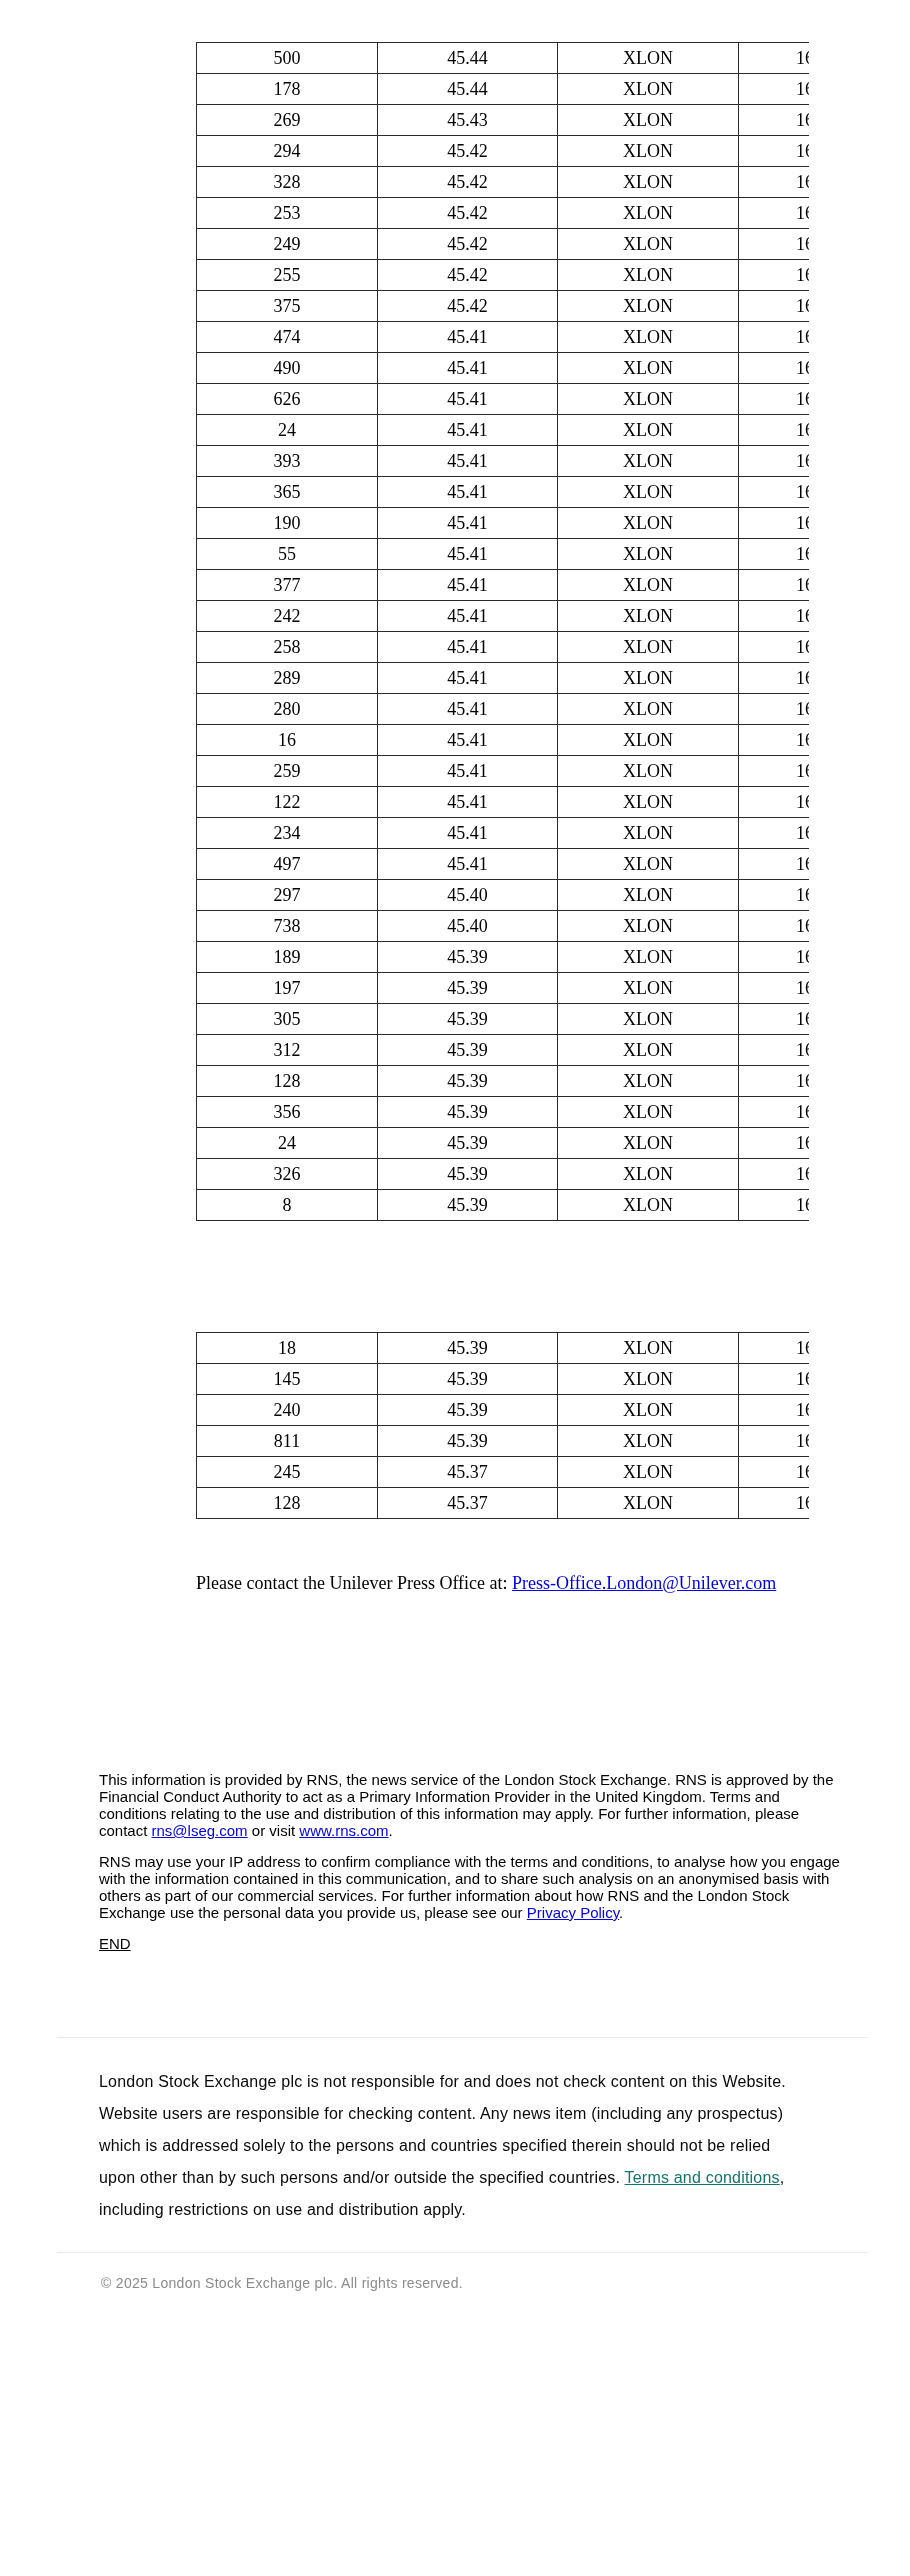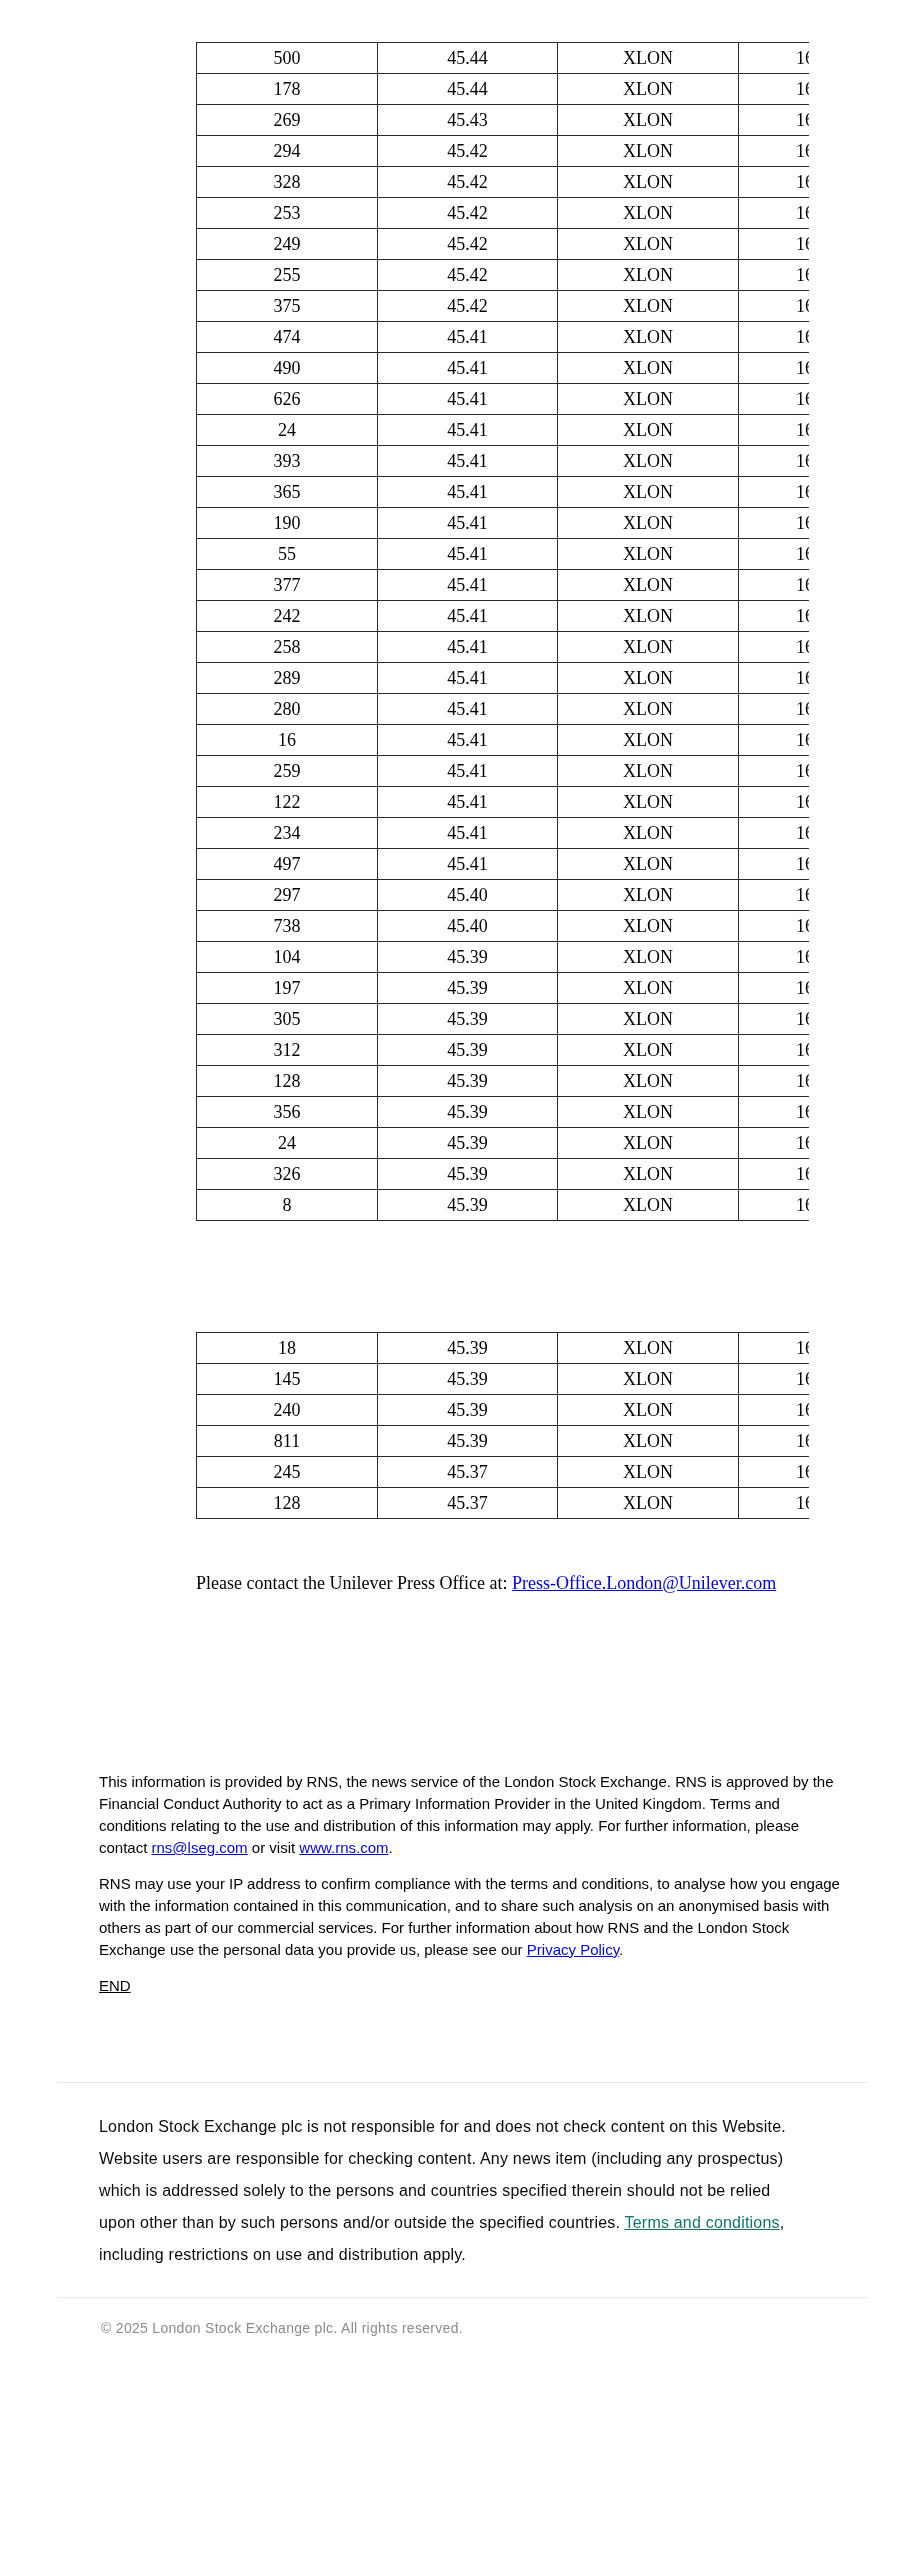--- a/index.html
+++ b/index.html
@@ -57,21 +57,21 @@
   .media-block p + p { margin-top: 3px; }
   .serif-link {
     color: #0000EE;
     text-decoration: underline;
   }
   
   .rns {
     margin-top: 177px;
     width: 744px;
     font-size: 15px;
-    line-height: 22px;
+    line-height: 17px;
     color: #000;
   }
   .rns p { margin: 0; }
   .rns p + p { margin-top: 14px; }
   .rns a {
     color: #0000EE;
     text-decoration: underline;
   }
   .end-label { margin-top: 16px; text-decoration: underline; }
   .divider {
@@ -289,21 +289,21 @@
                 <td>XLON</td>
                 <td class="time-col">16</td>
               </tr>
               <tr>
                 <td>738</td>
                 <td>45.40</td>
                 <td>XLON</td>
                 <td class="time-col">16</td>
               </tr>
               <tr>
-                <td>104</td>
+                <td>189</td>
                 <td>45.39</td>
                 <td>XLON</td>
                 <td class="time-col">16</td>
               </tr>
               <tr>
                 <td>197</td>
                 <td>45.39</td>
                 <td>XLON</td>
                 <td class="time-col">16</td>
               </tr>

